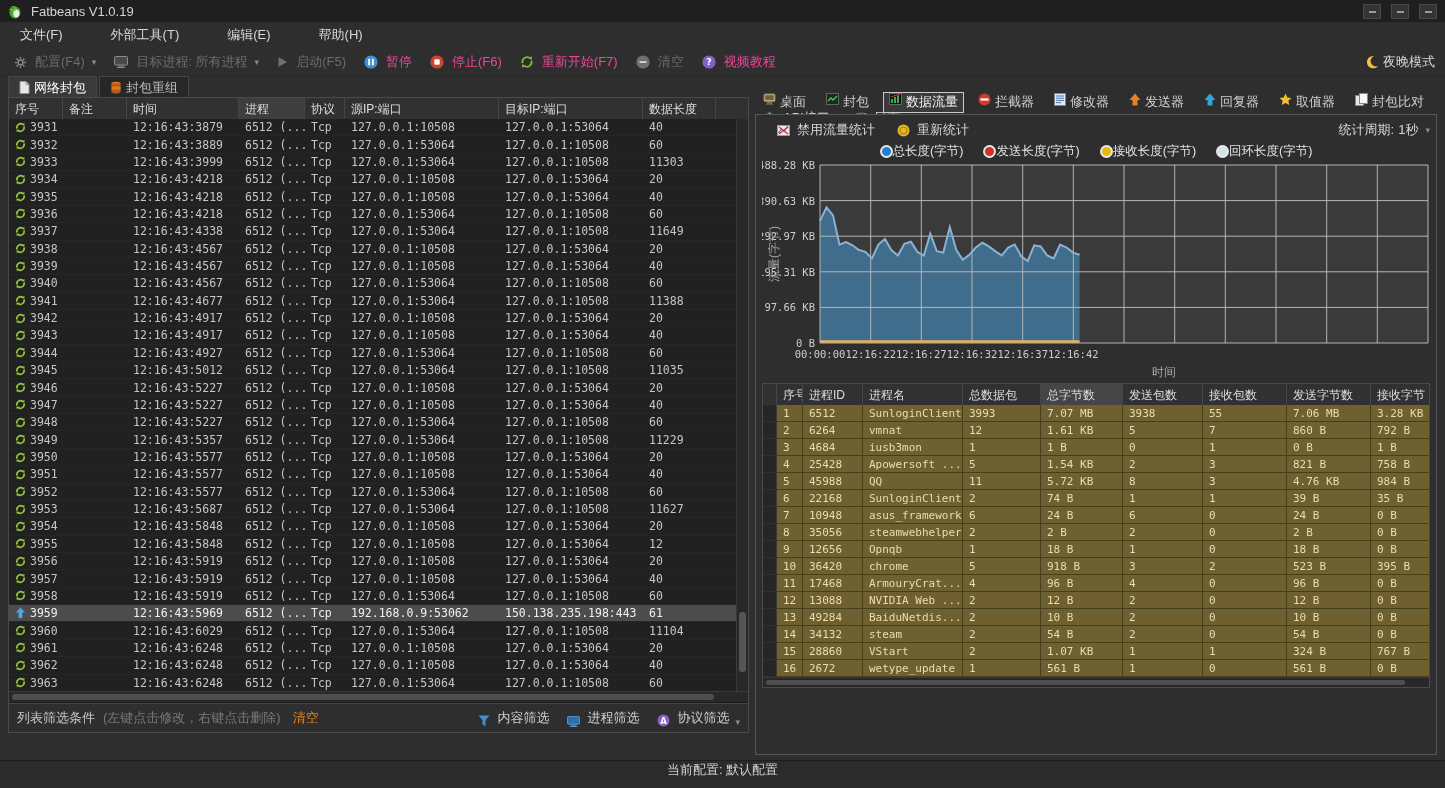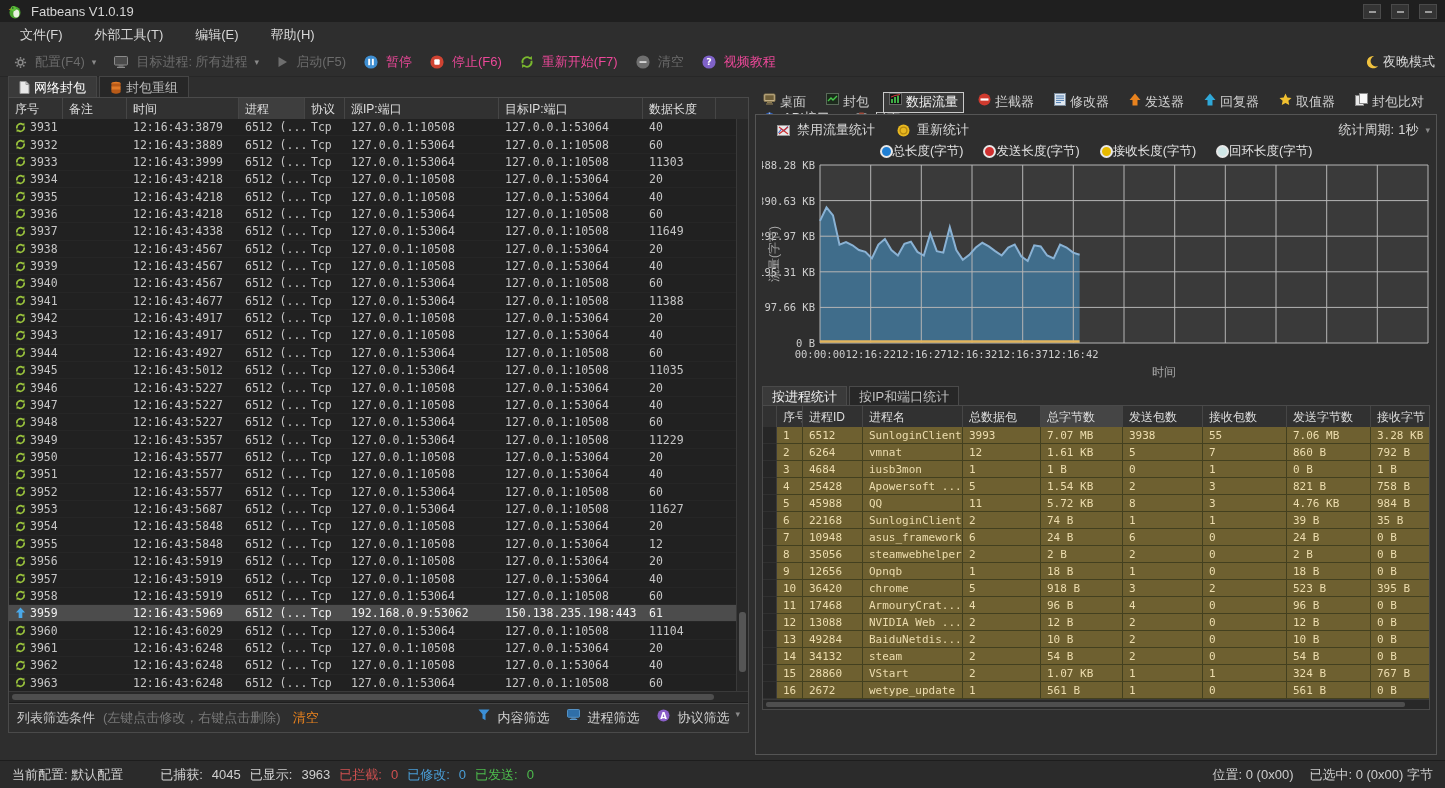--- a/index.html
+++ b/index.html
@@ -10,21 +10,21 @@
   
   #titlebar{position:absolute;left:0;top:0;width:100%;height:22px;background:#1f1f1f;
             display:flex;align-items:center;padding-left:8px;box-sizing:border-box;}
   #titlebar .t{color:#d5d5d5;margin-left:4px;}
   #winbtns{position:absolute;right:8px;top:4px;display:flex;gap:10px;}
   .wbtn{width:16px;height:13px;background:#343434;border:1px solid #4a4a4a;display:flex;
         align-items:center;justify-content:center;}
   .wbtn i{display:block;width:7px;height:2px;background:#9a9a9a;}
   
   #menubar{position:absolute;left:0;top:22px;width:100%;height:26px;display:flex;align-items:center;
-           gap:32px;padding-left:20px;box-sizing:border-box;background:#2e2e2e;}
+           gap:48px;padding-left:20px;box-sizing:border-box;background:#2e2e2e;}
   .mi{color:#d8d8d8;cursor:default;}
   
   #toolbar{position:absolute;left:0;top:48px;width:100%;height:28px;background:#2e2e2e;
            border-bottom:1px solid #272727;}
   #toolbar-items{display:flex;align-items:center;gap:18px;padding-left:14px;height:100%;}
   .tool{display:flex;align-items:center;gap:4px;color:#ec4899;cursor:default;}
   .tool.dis{color:#6b6b6b;}
   #nightmode{position:absolute;right:10px;top:5px;display:flex;align-items:center;color:#d8d8d8;}
   
   #left-tabs{position:absolute;left:8px;top:76px;display:flex;gap:2px;}
@@ -49,21 +49,21 @@
            border-left:1px solid #3a3a3a;}
   .vscroll .thumb{position:absolute;left:2px;top:86%;width:7px;height:60px;background:#555;border-radius:3px;}
   .hscroll{position:absolute;left:0;bottom:0;width:100%;height:10px;background:#282828;border-top:1px solid #3a3a3a;}
   .hscroll .thumb{position:absolute;left:3px;top:2px;width:95%;height:6px;background:#4e4e4e;border-radius:3px;}
   
   #filterbar{position:absolute;left:0;bottom:0;width:100%;height:29px;border-top:1px solid #454545;
              background:#2e2e2e;display:flex;align-items:center;padding:0 8px;box-sizing:border-box;gap:8px;}
   #filterbar .hint{color:#787878;}
   #filterbar .clear{color:#e8821e;margin-left:4px;}
   #filterbar .sp{flex:1;}
-  .fitem{display:flex;align-items:flex-start;color:#d0d0d0;gap:3px;margin-left:10px;}
+  .fitem{display:flex;align-items:flex-end;color:#d0d0d0;gap:3px;margin-left:10px;}
   
   #api-row{position:absolute;left:763px;top:70px;display:flex;gap:26px;height:20px;align-items:center;margin-top:38px;}
   .rbtn{display:flex;align-items:center;color:#d8d8d8;gap:3px;}
   #rtabs{position:absolute;left:757px;top:92px;display:flex;gap:8px;align-items:center;}
   .rtab{display:flex;align-items:flex-start;height:19px;padding:0 5px;color:#d0d0d0;border:1px solid transparent;}
   .rtab.act{border:1px solid #c9c9c9;background:#3a3a3a;color:#f2f2f2;}
   #rbox{position:absolute;left:755px;top:114px;width:682px;height:641px;border:1px solid #555;
         box-sizing:border-box;background:#2e2e2e;padding:4px 6px;}
   #chart-toolbar{height:22px;display:flex;align-items:center;gap:22px;padding-left:15px;}
   #chart-toolbar .right{margin-left:auto;display:flex;align-items:center;color:#d8d8d8;gap:4px;}
@@ -87,21 +87,21 @@
   .srow{height:17px;font-family:"DejaVu Sans Mono",monospace;font-size:11px;color:#ecdcae;}
   .sc{background:#6e6030;border-right:1px solid #43401f;border-bottom:1px solid #43401f;
       padding-left:6px;white-space:nowrap;overflow:hidden;display:flex;align-items:center;box-sizing:border-box;}
   .sc.gut{background:#262626;border-right:1px solid #3a3a3a;border-bottom:1px solid #303030;}
   .hscroll2{position:absolute;left:0;bottom:0;width:100%;height:9px;background:#282828;border-top:1px solid #3a3a3a;}
   .hscroll2 .thumb{position:absolute;left:3px;top:2px;width:96%;height:5px;background:#4e4e4e;border-radius:2px;}
   #note{margin-top:9px;color:#c9c9c9;font-size:12.5px;}
   
   #statusbar{position:absolute;left:0;top:760px;width:100%;height:28px;background:#2b2b2b;
              border-top:1px solid #1d1d1d;display:flex;align-items:center;padding:0 12px;
-             box-sizing:border-box;gap:9px;}
+             box-sizing:border-box;gap:9px;flex-direction:column;}
   #statusbar .lbl{color:#d0d0d0;}
   #statusbar .red{color:#d05050;}
   #statusbar .blu{color:#4a9fd8;}
   #statusbar .grn{color:#4dbb4d;}
   #statusbar .right{margin-left:auto;display:flex;gap:16px;color:#cccccc;}
   #statusbar .g1{margin-left:28px;}
 </style>
 </head>
 <body>
 
@@ -1055,24 +1055,20 @@
         <text x="58.0" y="197" text-anchor="middle" class="tick">00:00:00</text>
         <text x="108.7" y="197" text-anchor="middle" class="tick">12:16:22</text>
         <text x="159.3" y="197" text-anchor="middle" class="tick">12:16:27</text>
         <text x="210.0" y="197" text-anchor="middle" class="tick">12:16:32</text>
         <text x="260.7" y="197" text-anchor="middle" class="tick">12:16:37</text>
         <text x="311.3" y="197" text-anchor="middle" class="tick">12:16:42</text>
         <text x="402" y="215" class="axis" text-anchor="middle">时间</text>
         <text transform="rotate(-90 12 93)" x="12" y="97" class="axis" text-anchor="middle">流量(字节)</text>
       </svg>
 
-    <div id="stats-tabs">
-        <div class="stab act">按进程统计</div>
-        <div class="stab">按IP和端口统计</div>
-      </div>
 
     <div id="stats-frame">
       <div id="shead">
           <span class="hc"></span>
           <span class="hc">序号</span>
           <span class="hc">进程ID</span>
           <span class="hc">进程名</span>
           <span class="hc">总数据包</span>
           <span class="hc hl">总字节数</span>
           <span class="hc">发送包数</span>

